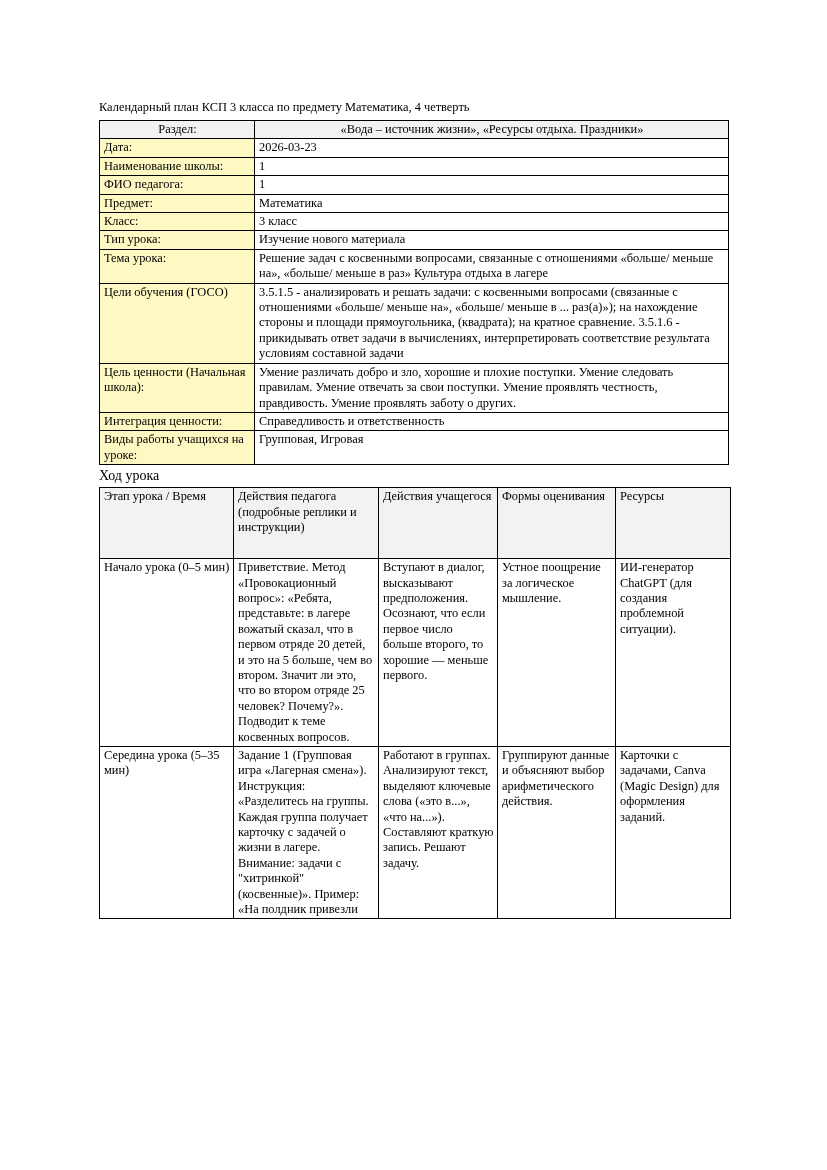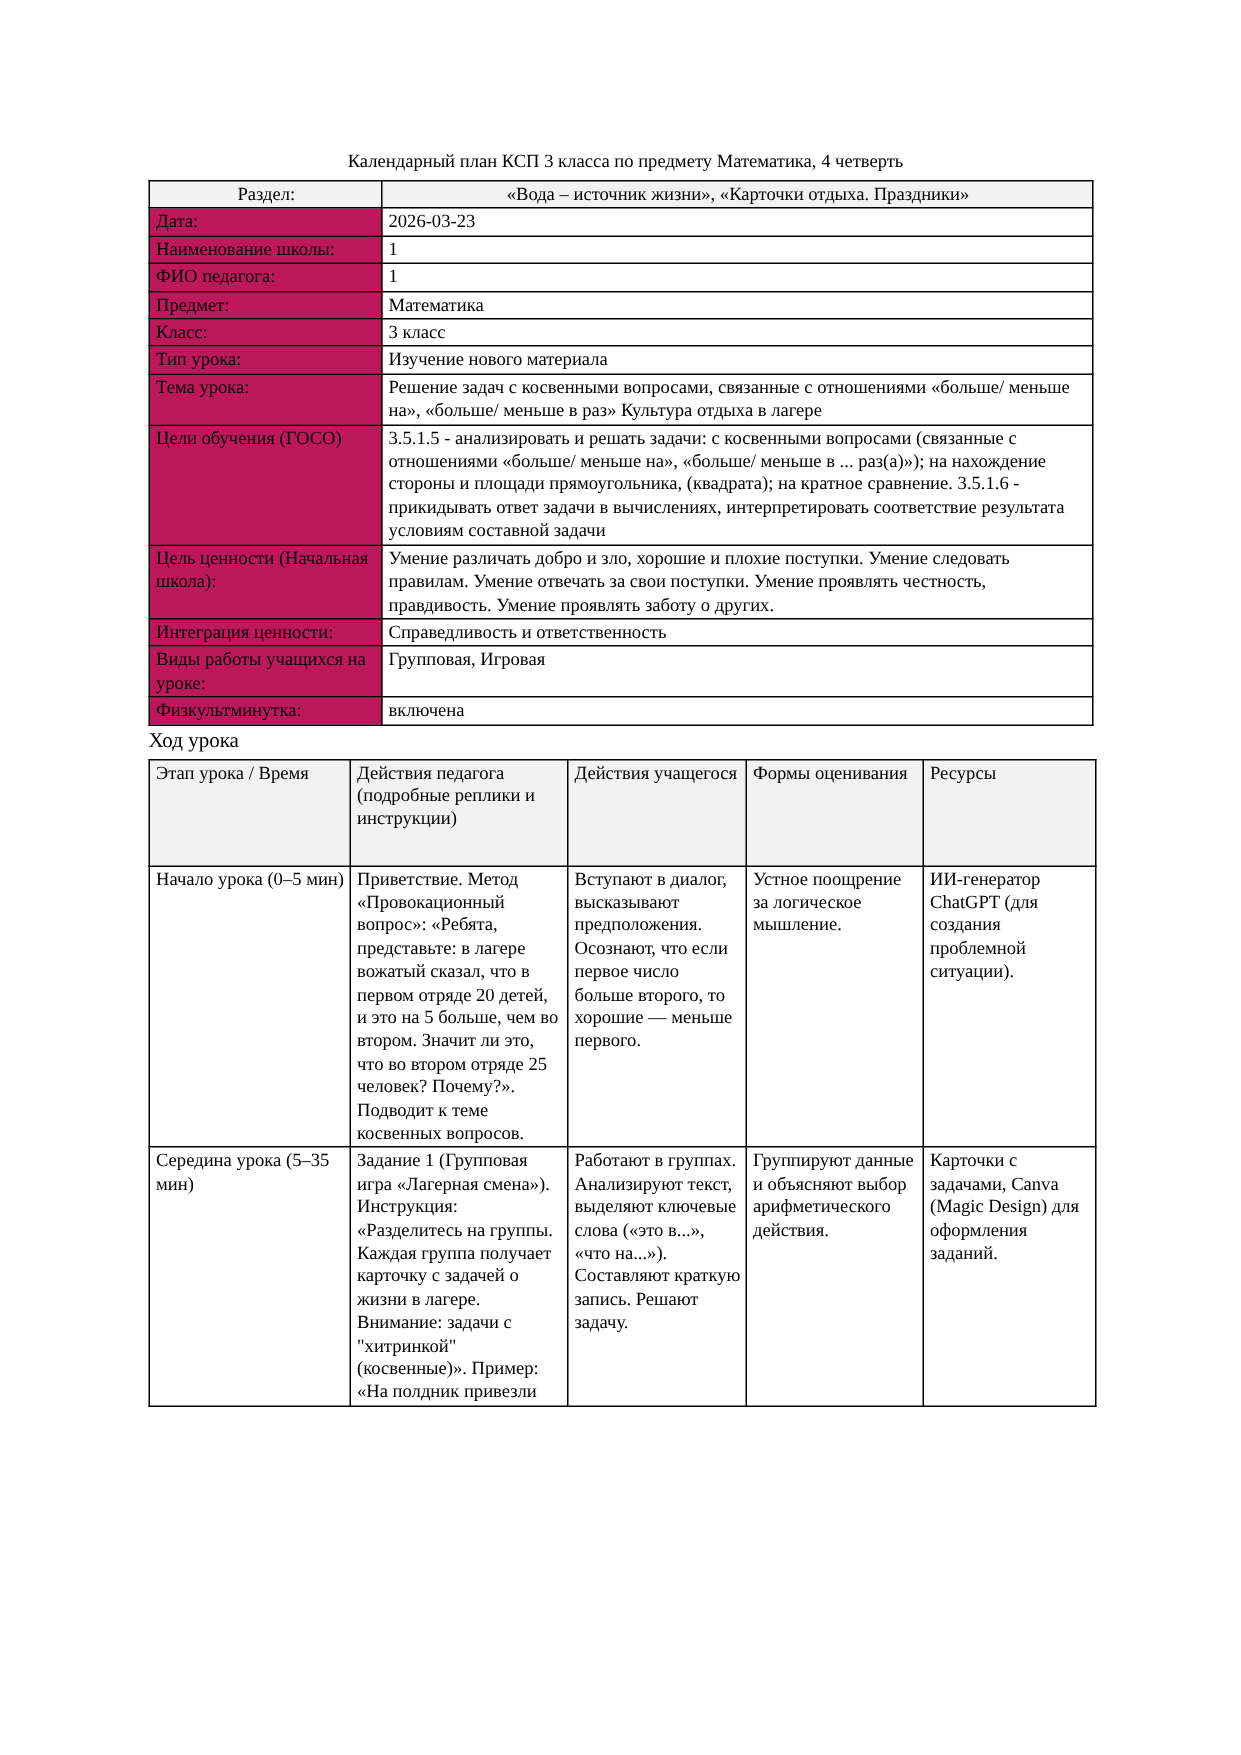--- a/index.html
+++ b/index.html
@@ -20,42 +20,41 @@
     height: 1170px;
     background: #ffffff;
     box-sizing: border-box;
     padding: 100px 92px 0 99px;
   }
   .doc-title {
     font-size: 12.4px;
     line-height: 15px;
     margin: 0 0 5px 0;
     white-space: nowrap;
-    text-align: center;
   }
   table {
     border-collapse: collapse;
     table-layout: fixed;
     width: 629px;
     font-size: 12.4px;
     line-height: 15.4px;
   }
   table td {
     border: 1px solid #000000;
     vertical-align: top;
     padding: 1px 3px 1px 4px;
     word-wrap: break-word;
     overflow-wrap: break-word;
     hyphens: none;
   }
   
   .info-table col.c-label { width: 155px; }
   .info-table col.c-value { width: 474px; }
   .info-table td.label {
-    background: #be185d;
+    background: #fef9c3;
   }
   .info-table tr.first-row td {
     background: #f2f2f2;
     text-align: center;
   }
   .section-caption {
     font-size: 14px;
     line-height: 15px;
     margin: 3px 0 4px 0;
   }
@@ -81,21 +80,21 @@
   <p class="doc-title">Календарный план КСП 3 класса по предмету Математика, 4 четверть</p>
 
   <table class="info-table">
     <colgroup>
       <col class="c-label">
       <col class="c-value">
     </colgroup>
     <tbody>
       <tr class="first-row">
         <td class="label">Раздел:</td>
-        <td class="value">«Вода – источник жизни», «Карточки отдыха. Праздники»</td>
+        <td class="value">«Вода – источник жизни», «Ресурсы отдыха. Праздники»</td>
       </tr>
       <tr>
         <td class="label">Дата:</td>
         <td class="value">2026-03-23</td>
       </tr>
       <tr>
         <td class="label">Наименование школы:</td>
         <td class="value">1</td>
       </tr>
       <tr>
@@ -127,24 +126,20 @@
         <td class="value">Умение различать добро и зло, хорошие и плохие поступки. Умение следовать правилам. Умение отвечать за свои поступки. Умение проявлять честность, правдивость. Умение проявлять заботу о других.</td>
       </tr>
       <tr>
         <td class="label">Интеграция ценности:</td>
         <td class="value">Справедливость и ответственность</td>
       </tr>
       <tr>
         <td class="label">Виды работы учащихся на уроке:</td>
         <td class="value">Групповая, Игровая</td>
       </tr>
-      <tr>
-        <td class="label">Физкультминутка:</td>
-        <td class="value">включена</td>
-      </tr>
     </tbody>
   </table>
 
   <p class="section-caption">Ход урока</p>
 
   <table class="flow-table">
     <colgroup>
       <col class="f1">
       <col class="f2">
       <col class="f3">

